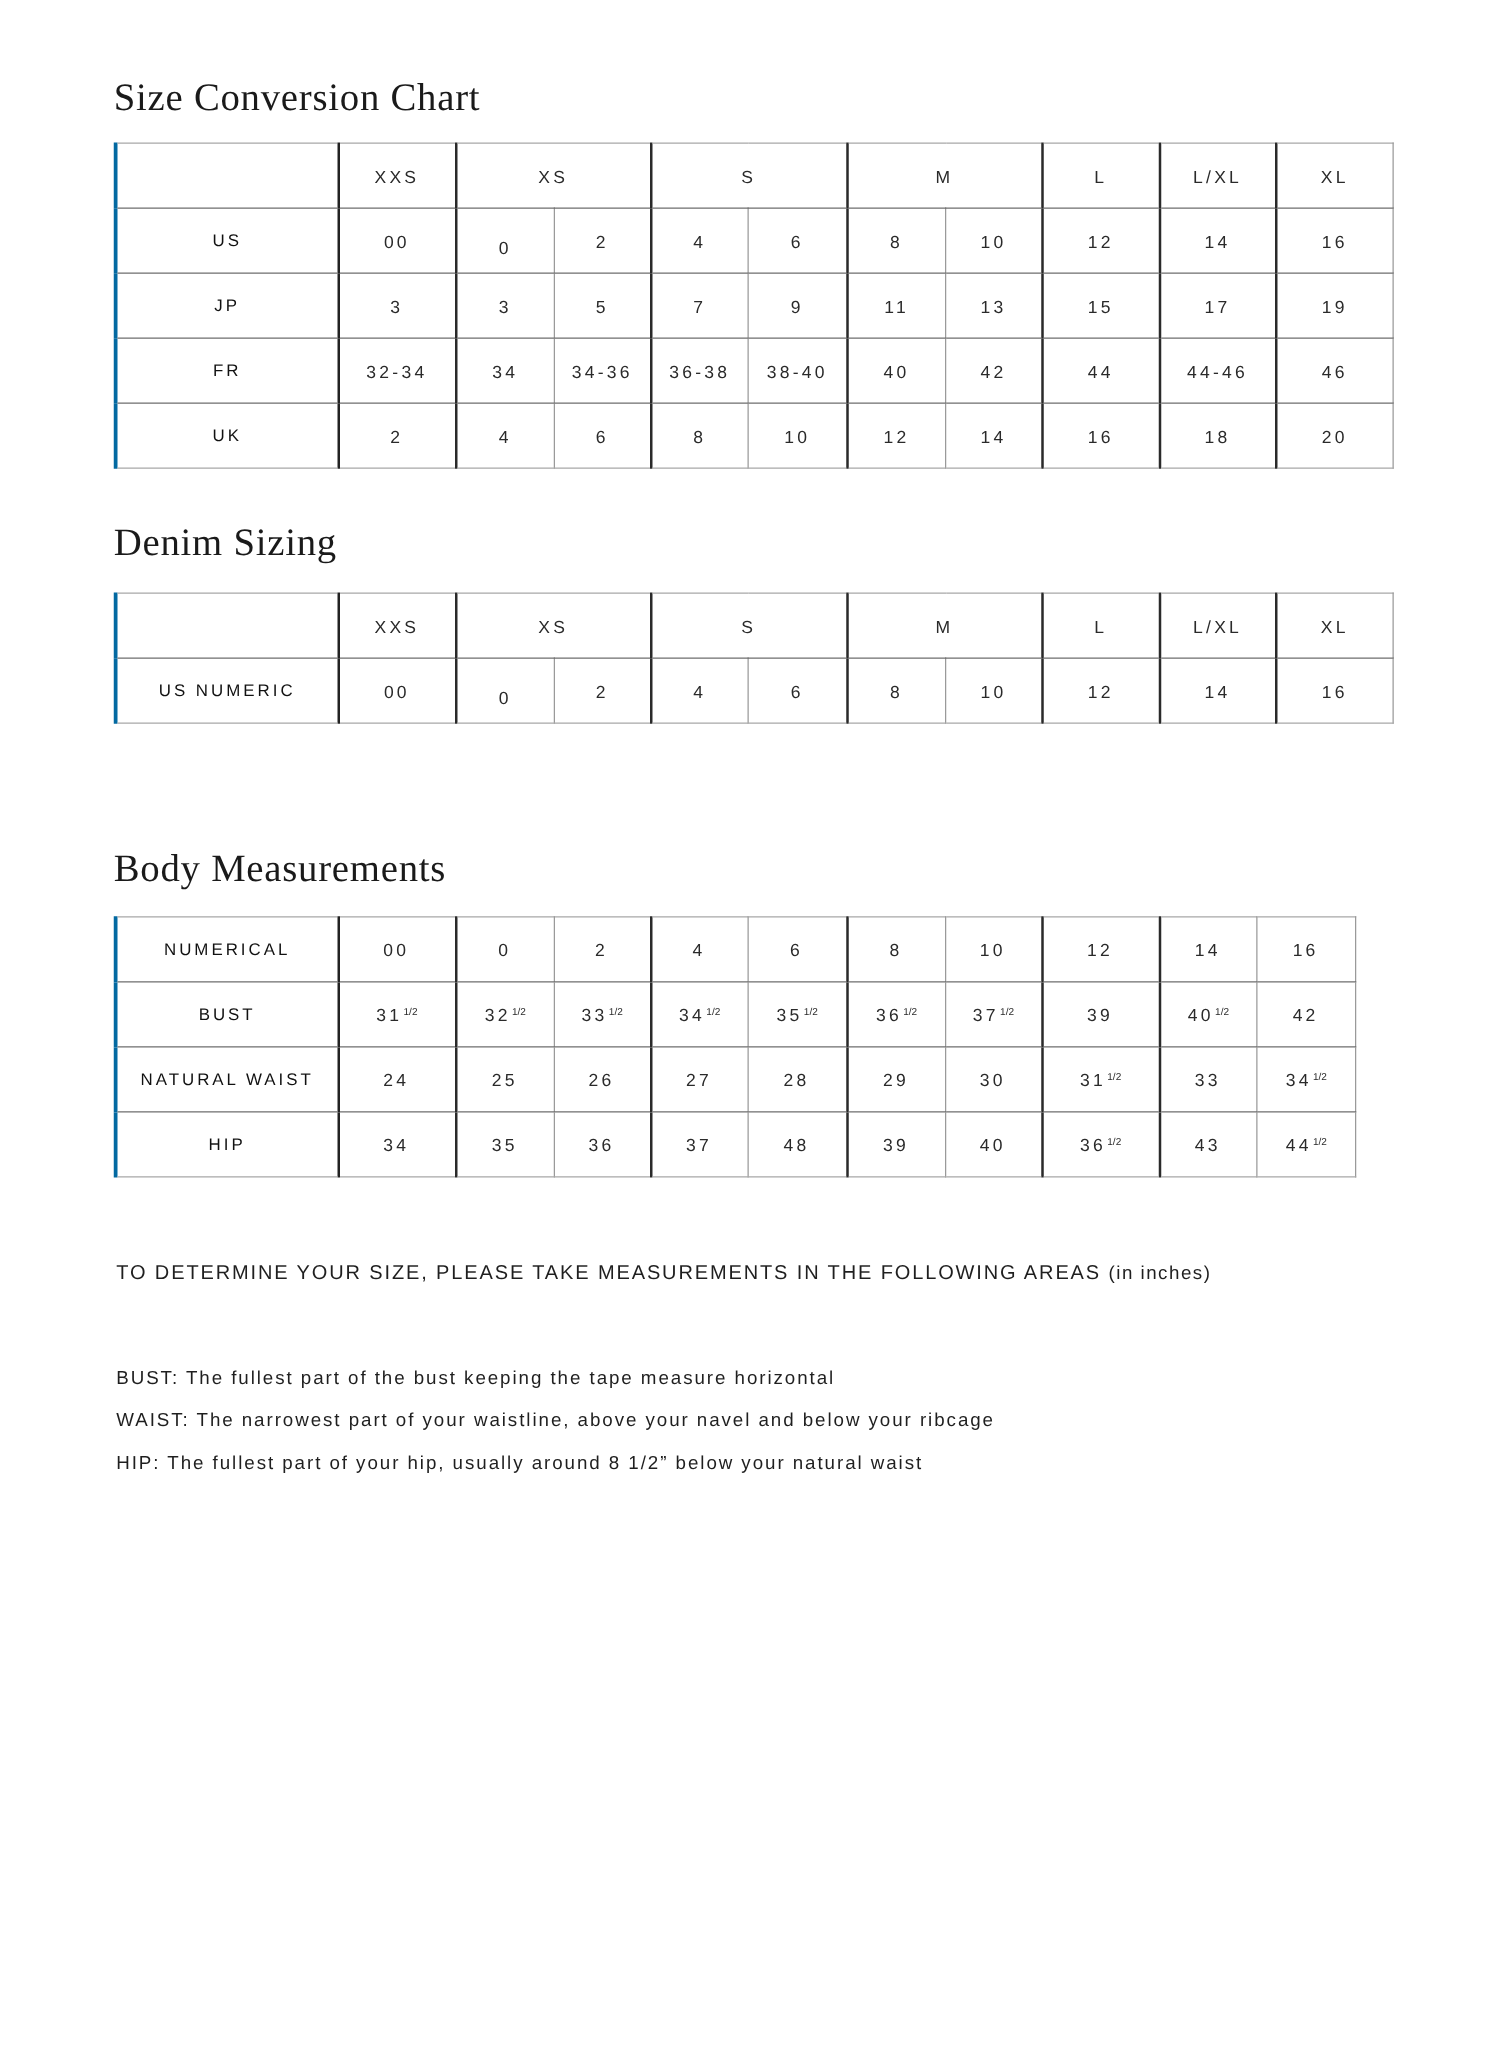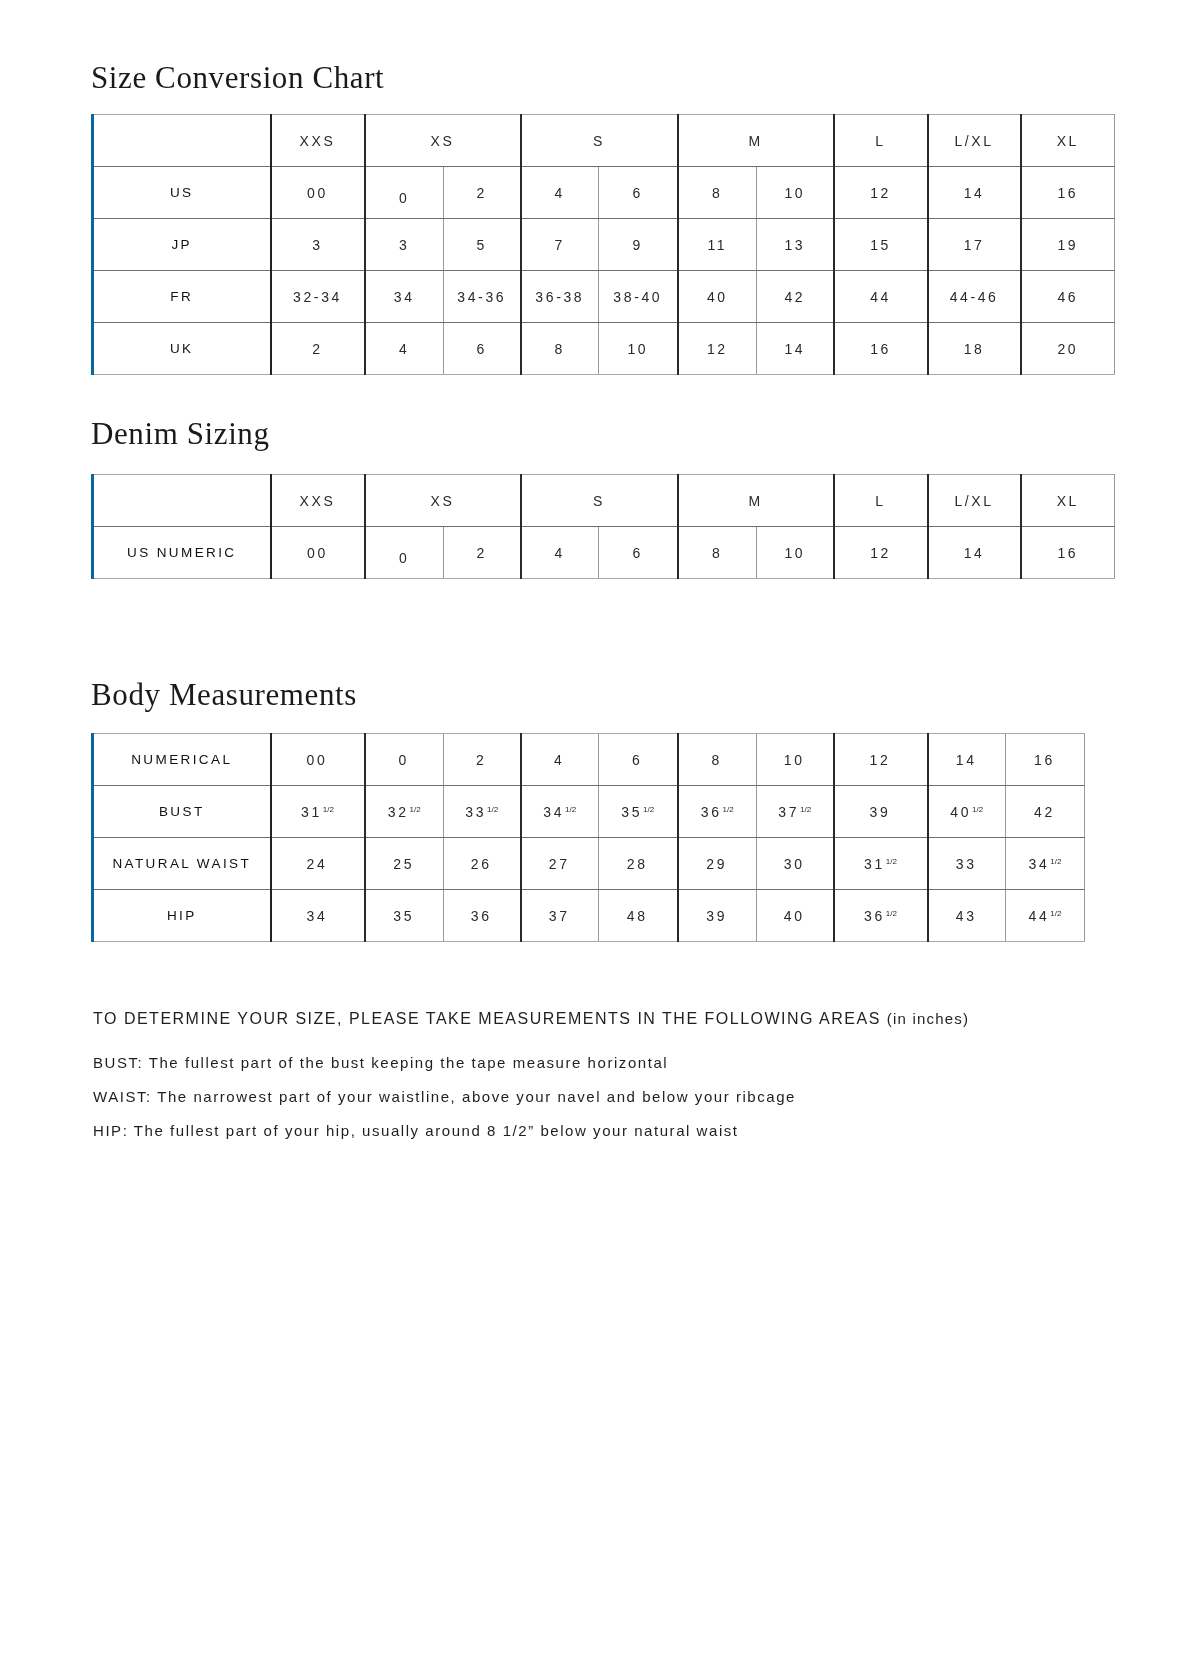--- a/index.html
+++ b/index.html
@@ -30,21 +30,21 @@
     border-left: 3px solid #0369a1; border-right: 2px solid #222;
   }
   table.grid td.g { border-left: 2px solid #2a2a2a; }
   table.grid td.last { border-right: 1px solid #9a9a9a; }
   table.grid td.lowered span.v { position: relative; top: 5px; }
   sup.frac { font-size: 8px; letter-spacing: 0; vertical-align: 5px; margin-left: 1px; }
   .notes { position: absolute; left: 93px; font-family: "Liberation Sans", sans-serif; color: #1f1f1f; }
   .notes p { position: absolute; left: 0; margin: 0; white-space: nowrap; line-height: 1; }
   .notes .head { font-size: 16px; letter-spacing: 1.5px; }
   .notes .head .unit { font-size: 15px; letter-spacing: 1.2px; }
-  .notes .line { font-size: 15px; letter-spacing: 1.55px; }
+  .notes .line { font-size: 15px; letter-spacing: 1.55px; margin-top: 40px; }
 </style>
 </head>
 <body>
 
 <h2 class="title" style="top:62px;">Size Conversion Chart</h2>
 <table class="grid" style="top:114px;width:1022px;">
   <colgroup>
     <col style="width:178px">
       <col style="width:94px">
       <col style="width:79px">

